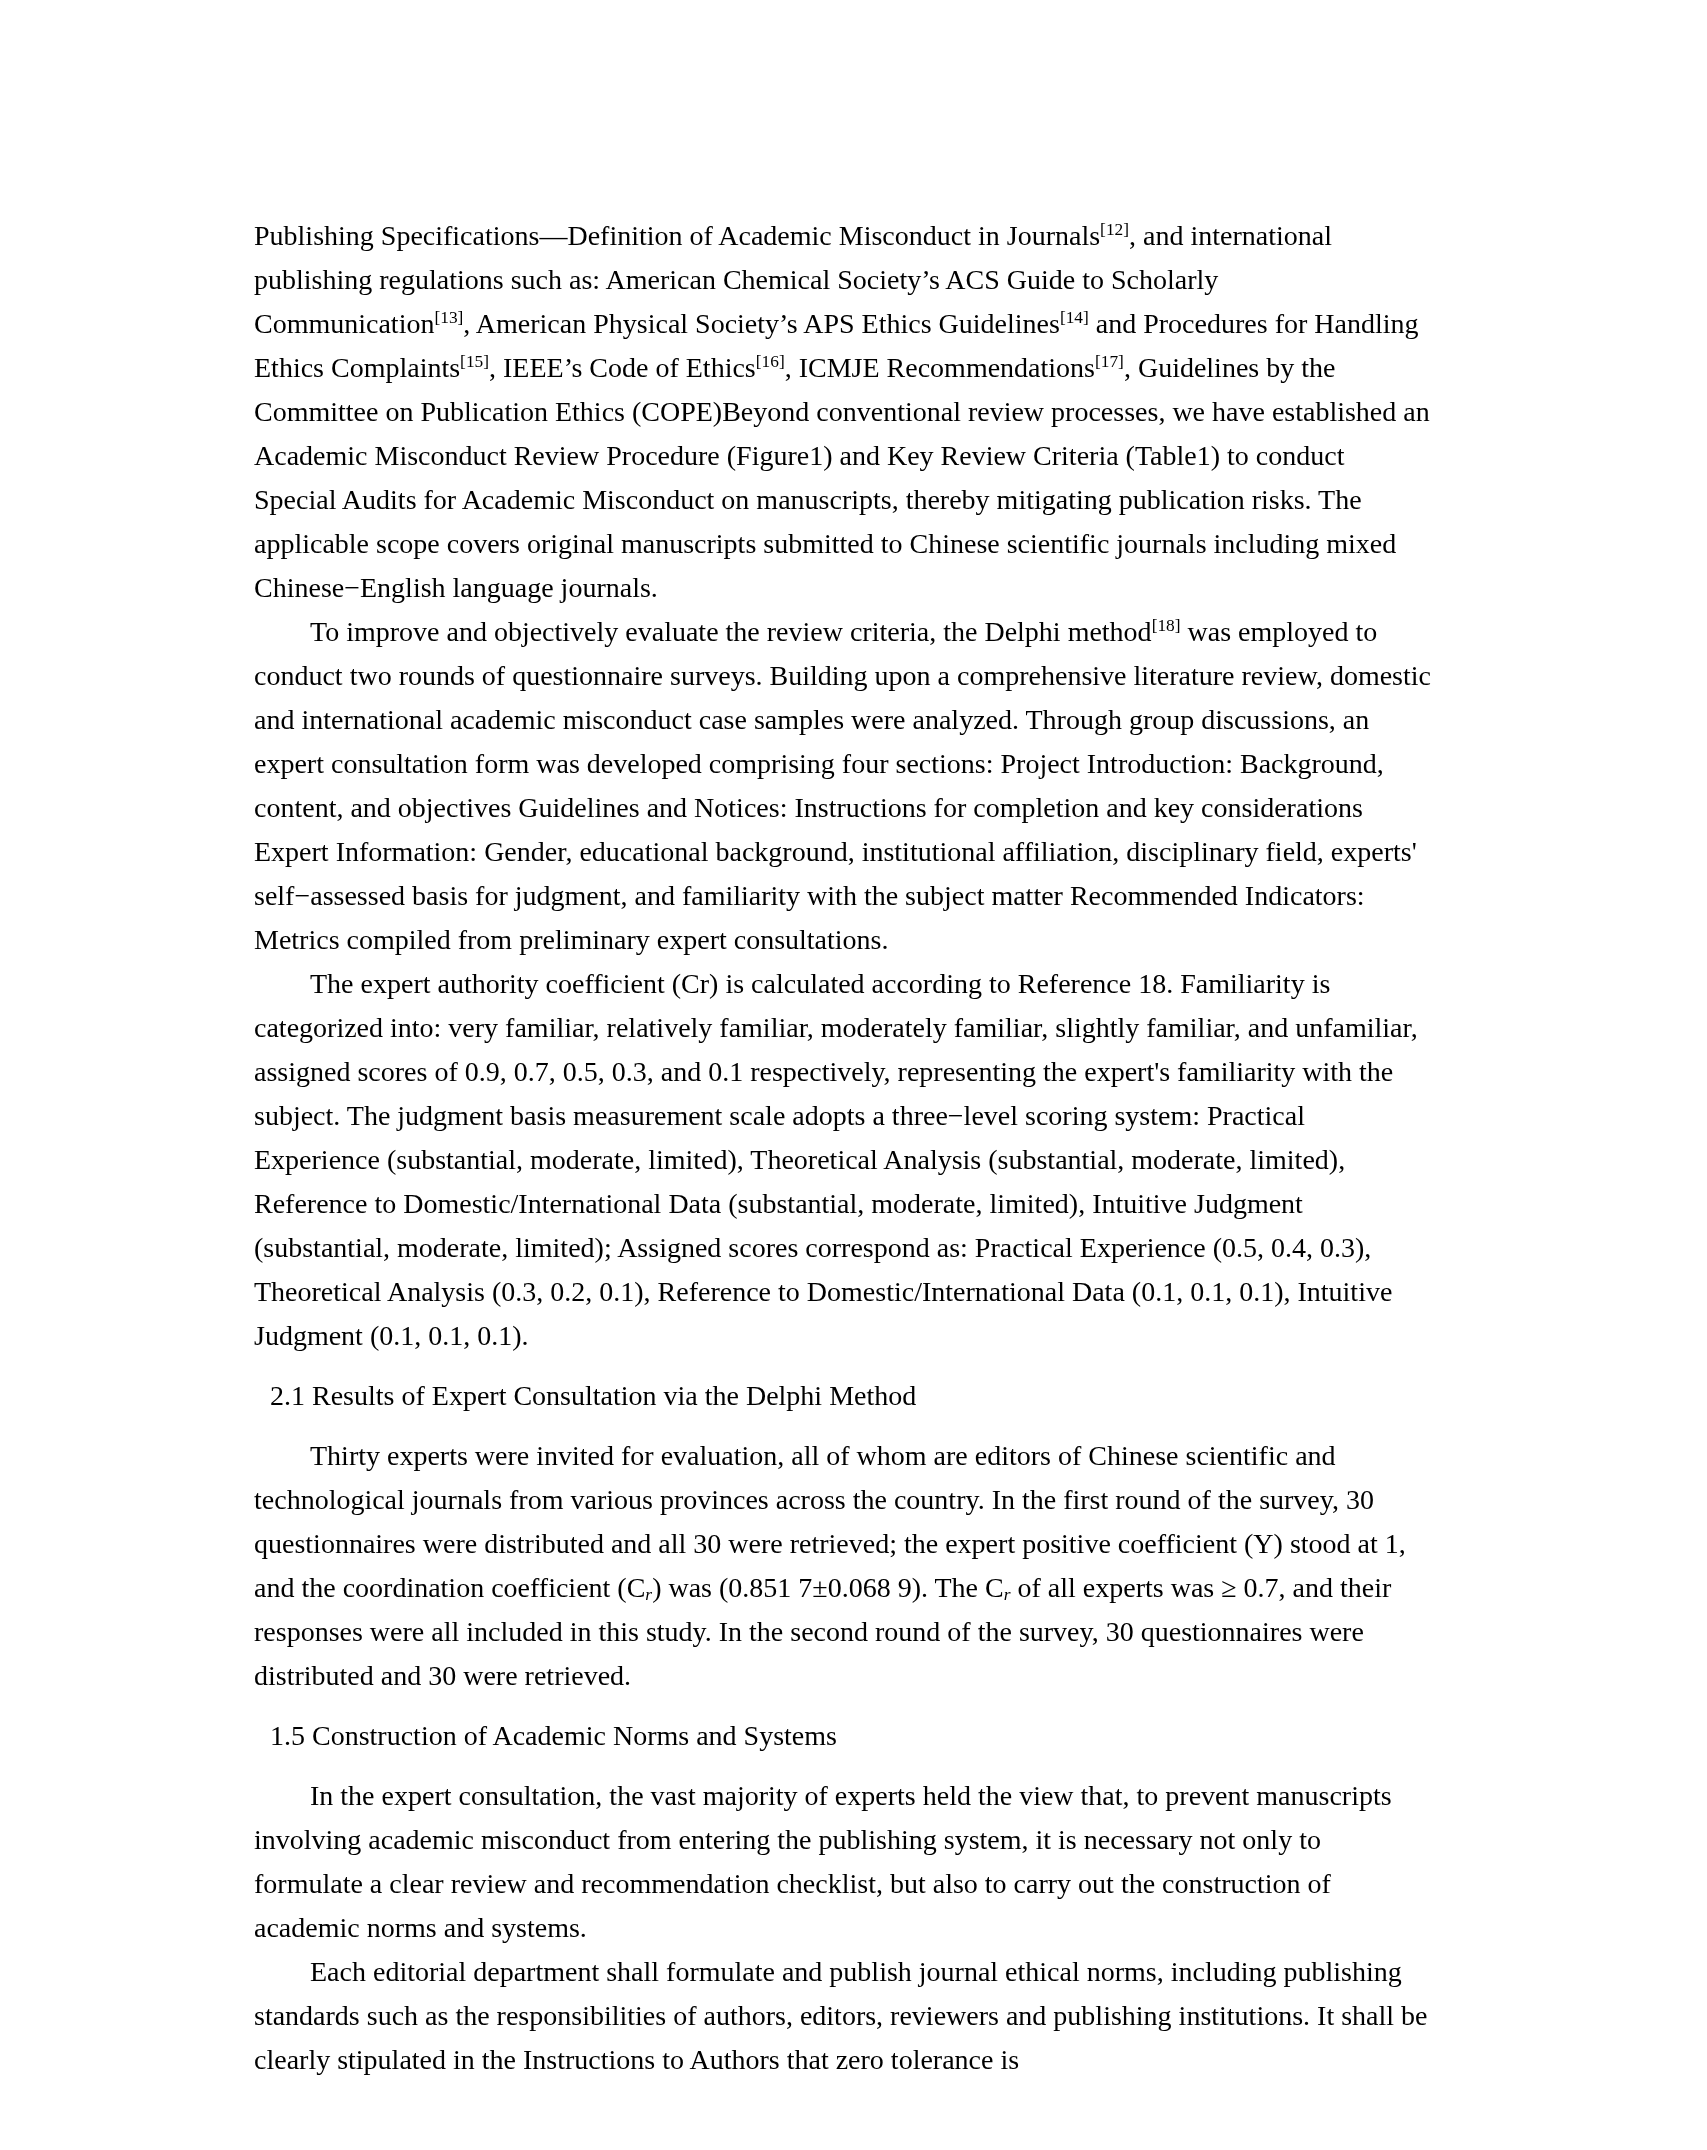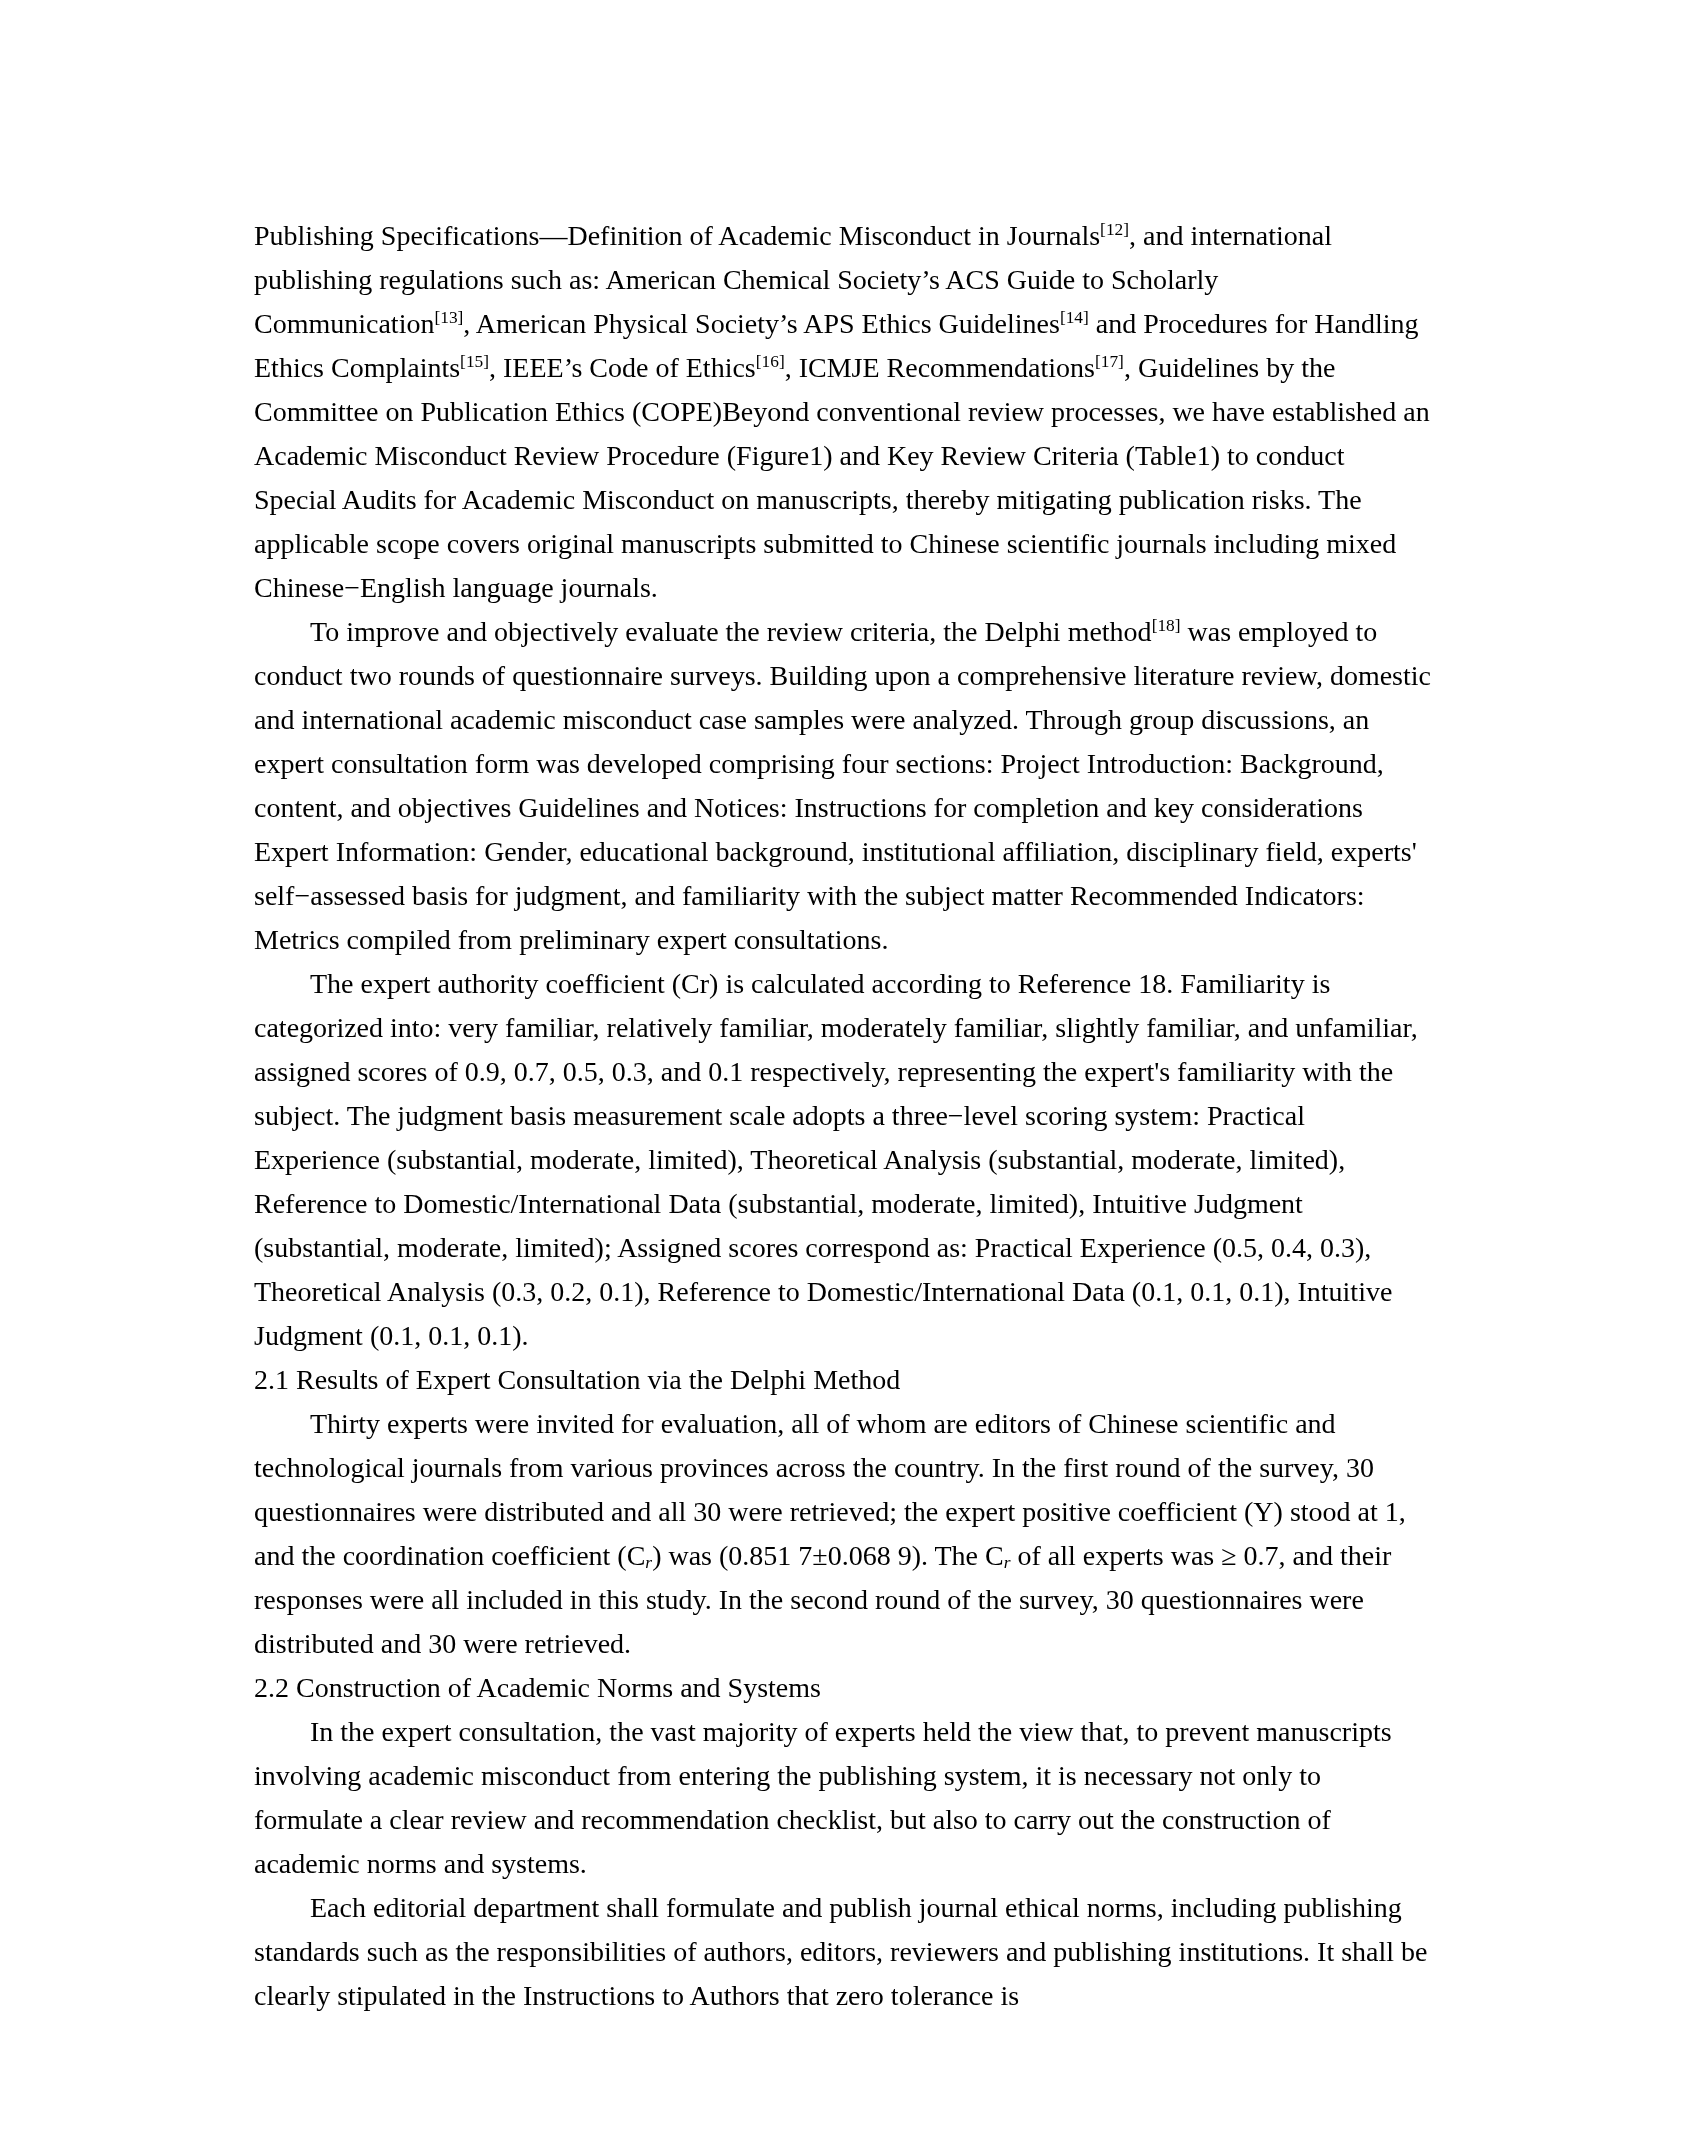--- a/index.html
+++ b/index.html
@@ -29,21 +29,21 @@
     text-indent: 2em;
   }
   h1.h1 {
     margin: 21.5px 0 24px 0;
     font-size: 42px;
     line-height: 58px;
     font-weight: bold;
     white-space: pre-wrap;
   }
   p.h2 {
-    margin: 0;
+    margin: 16px;
     white-space: pre-wrap;
   }
   .r-n { }
   .r-i { }
   .r-sup {
     font-size: 0.62em;
     vertical-align: 0.55em;
     line-height: 0;
   }
   .r-sub {
@@ -61,19 +61,19 @@
 
   <p class="body indent"><span class="r-n">To improve and objectively evaluate the review criteria, the Delphi method</span><span class="r-sup">[18]</span><span class="r-n"> was employed to conduct two rounds of questionnaire surveys. Building upon a comprehensive literature review, domestic and international academic misconduct case samples were analyzed. Through group discussions, an expert consultation form was developed comprising four sections: Project Introduction: Background, content, and objectives Guidelines and Notices: Instructions for completion and key considerations Expert Information: Gender, educational background, institutional affiliation, disciplinary field, experts' self−assessed basis for judgment, and familiarity with the subject matter Recommended Indicators: Metrics compiled from preliminary expert consultations.</span></p>
 
   <p class="body indent"><span class="r-n">The expert authority coefficient (</span><span class="r-i">Cr</span><span class="r-n">) is calculated according to Reference 18. Familiarity is categorized into: very familiar, relatively familiar, moderately familiar, slightly familiar, and unfamiliar, assigned scores of 0.9, 0.7, 0.5, 0.3, and 0.1 respectively, representing the expert's familiarity with the subject. The judgment basis measurement scale adopts a three−level scoring system: Practical Experience (substantial, moderate, limited), Theoretical Analysis (substantial, moderate, limited), Reference to Domestic/International Data (substantial, moderate, limited), Intuitive Judgment  (substantial, moderate, limited); Assigned scores correspond as: Practical Experience (0.5, 0.4, 0.3), Theoretical Analysis (0.3, 0.2, 0.1), Reference to Domestic/International Data (0.1, 0.1, 0.1), Intuitive Judgment (0.1, 0.1, 0.1).</span></p>
 
 
   <p class="h2">2.1 Results of Expert Consultation via the Delphi Method</p>
 
   <p class="body indent"><span class="r-n">Thirty experts were invited for evaluation, all of whom are editors of Chinese scientific and technological journals from various provinces across the country. In the first round of the survey, 30 questionnaires were distributed and all 30 were retrieved; the expert positive coefficient (</span><span class="r-i">Y</span><span class="r-n">) stood at 1, and the coordination coefficient (</span><span class="r-i">C</span><span class="r-sub">r</span><span class="r-n">) was (0.851 7±0.068 9). The </span><span class="r-i">C</span><span class="r-sub">r</span><span class="r-n"> of all experts was ≥ 0.7, and their responses were all included in this study. In the second round of the survey, 30 questionnaires were distributed and 30 were retrieved.</span></p>
 
-  <p class="h2">2.2 Construction of Academic Norms and Systems</p>
+  <p class="h2">1.5 Construction of Academic Norms and Systems</p>
 
   <p class="body indent"><span class="r-n">In the expert consultation, the vast majority of experts held the view that, to prevent manuscripts involving academic misconduct from entering the publishing system, it is necessary not only to formulate a clear review and recommendation checklist, but also to carry out the construction of academic norms and systems.</span></p>
 
   <p class="body indent"><span class="r-n">Each editorial department shall formulate and publish journal ethical norms, including publishing standards such as the responsibilities of authors, editors, reviewers and publishing institutions. It shall be clearly stipulated in the Instructions to Authors that zero tolerance is</span></p>
 </main>
 
 
 </body></html>

